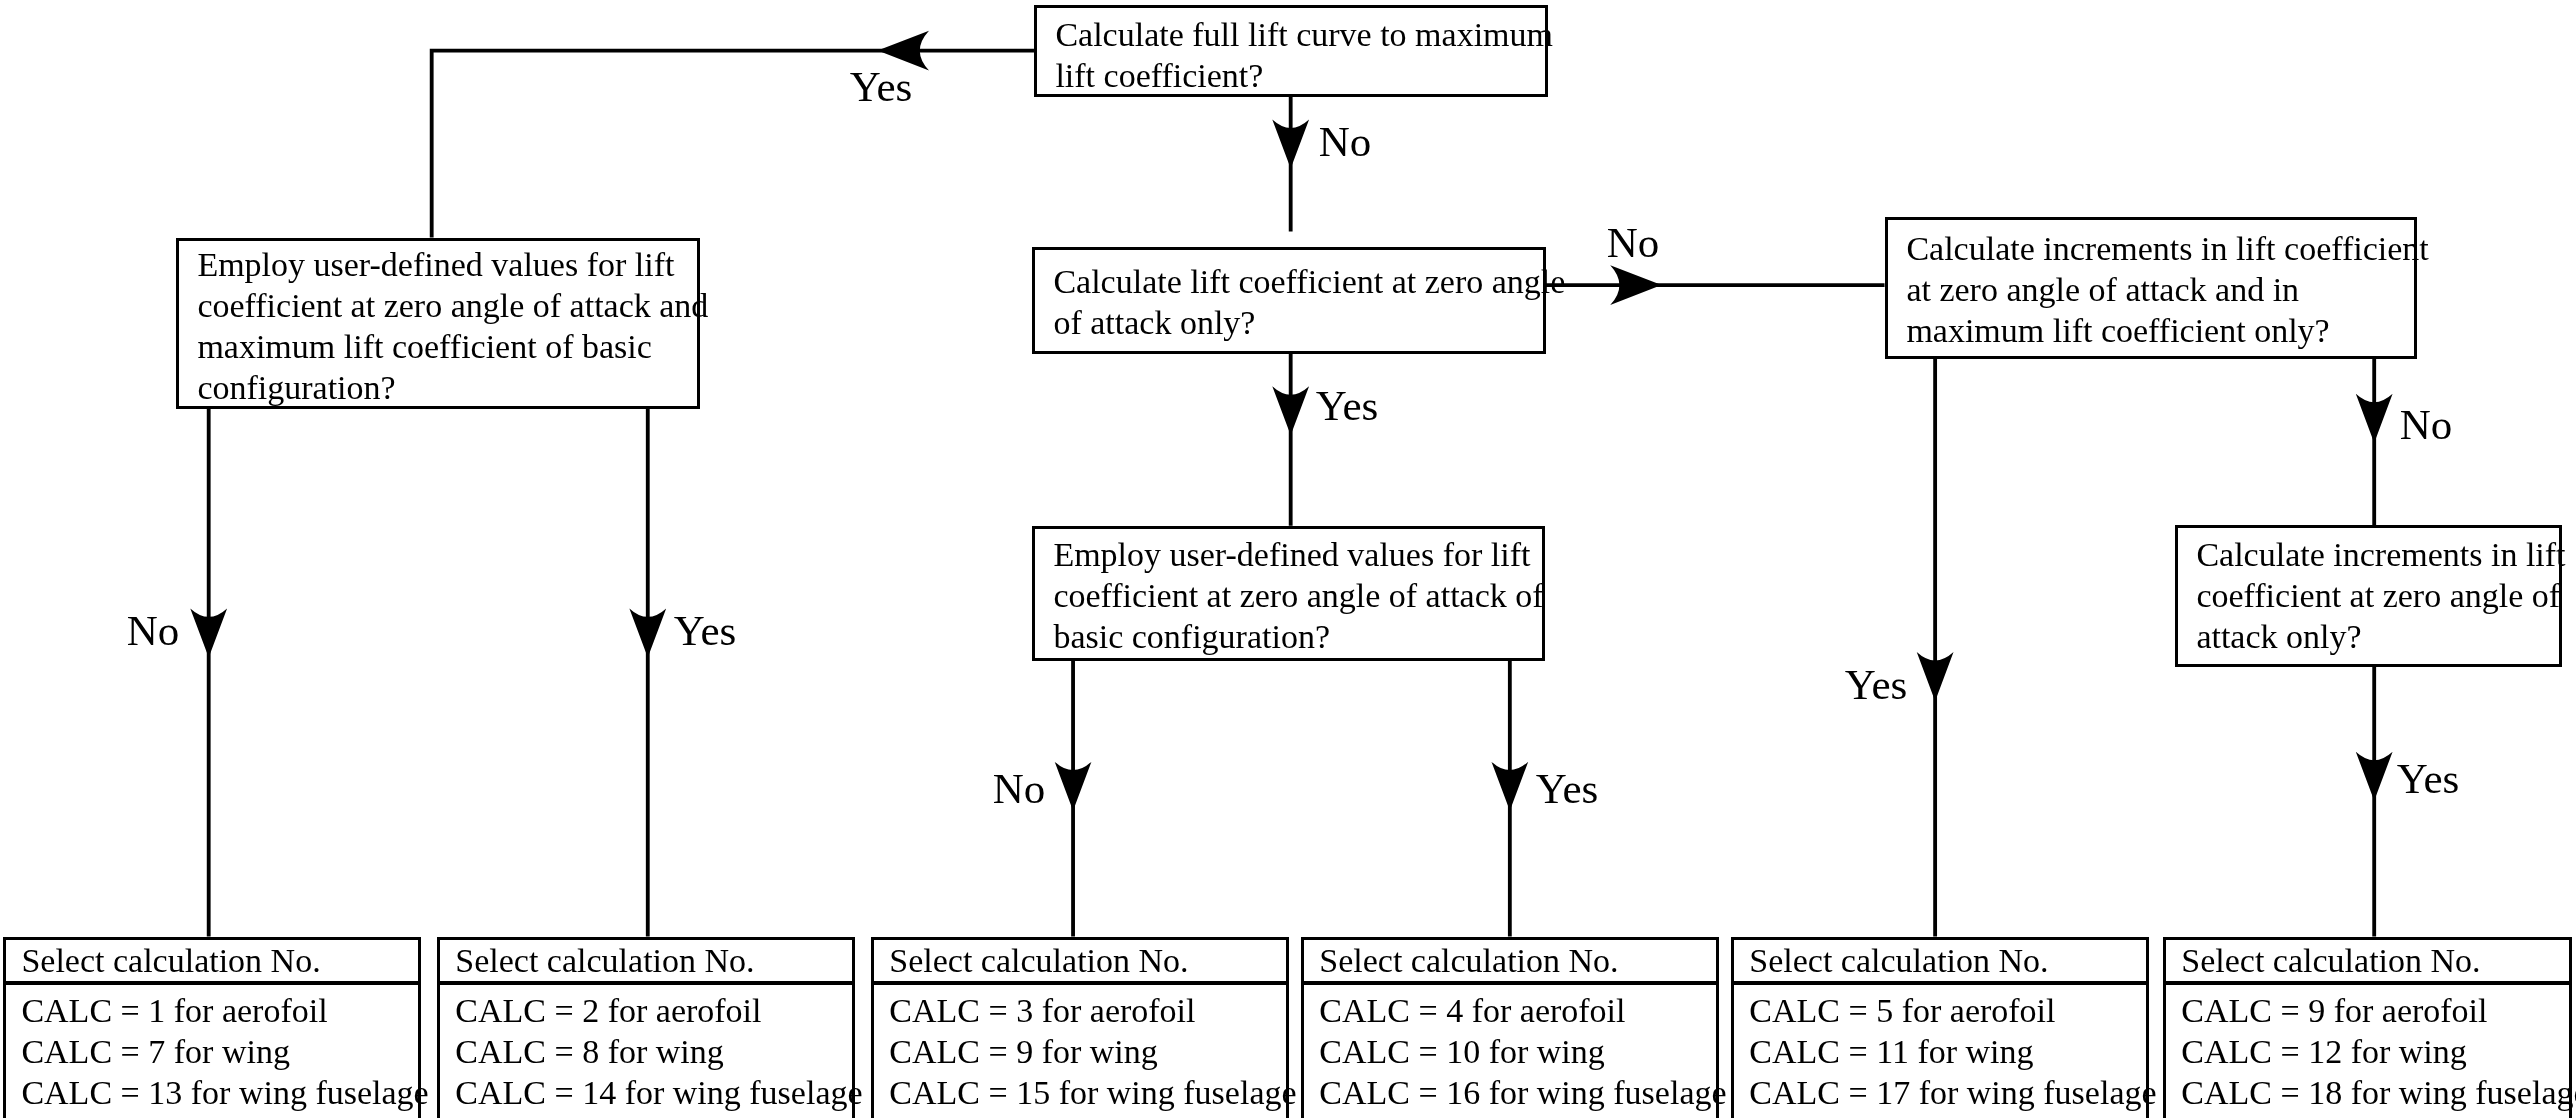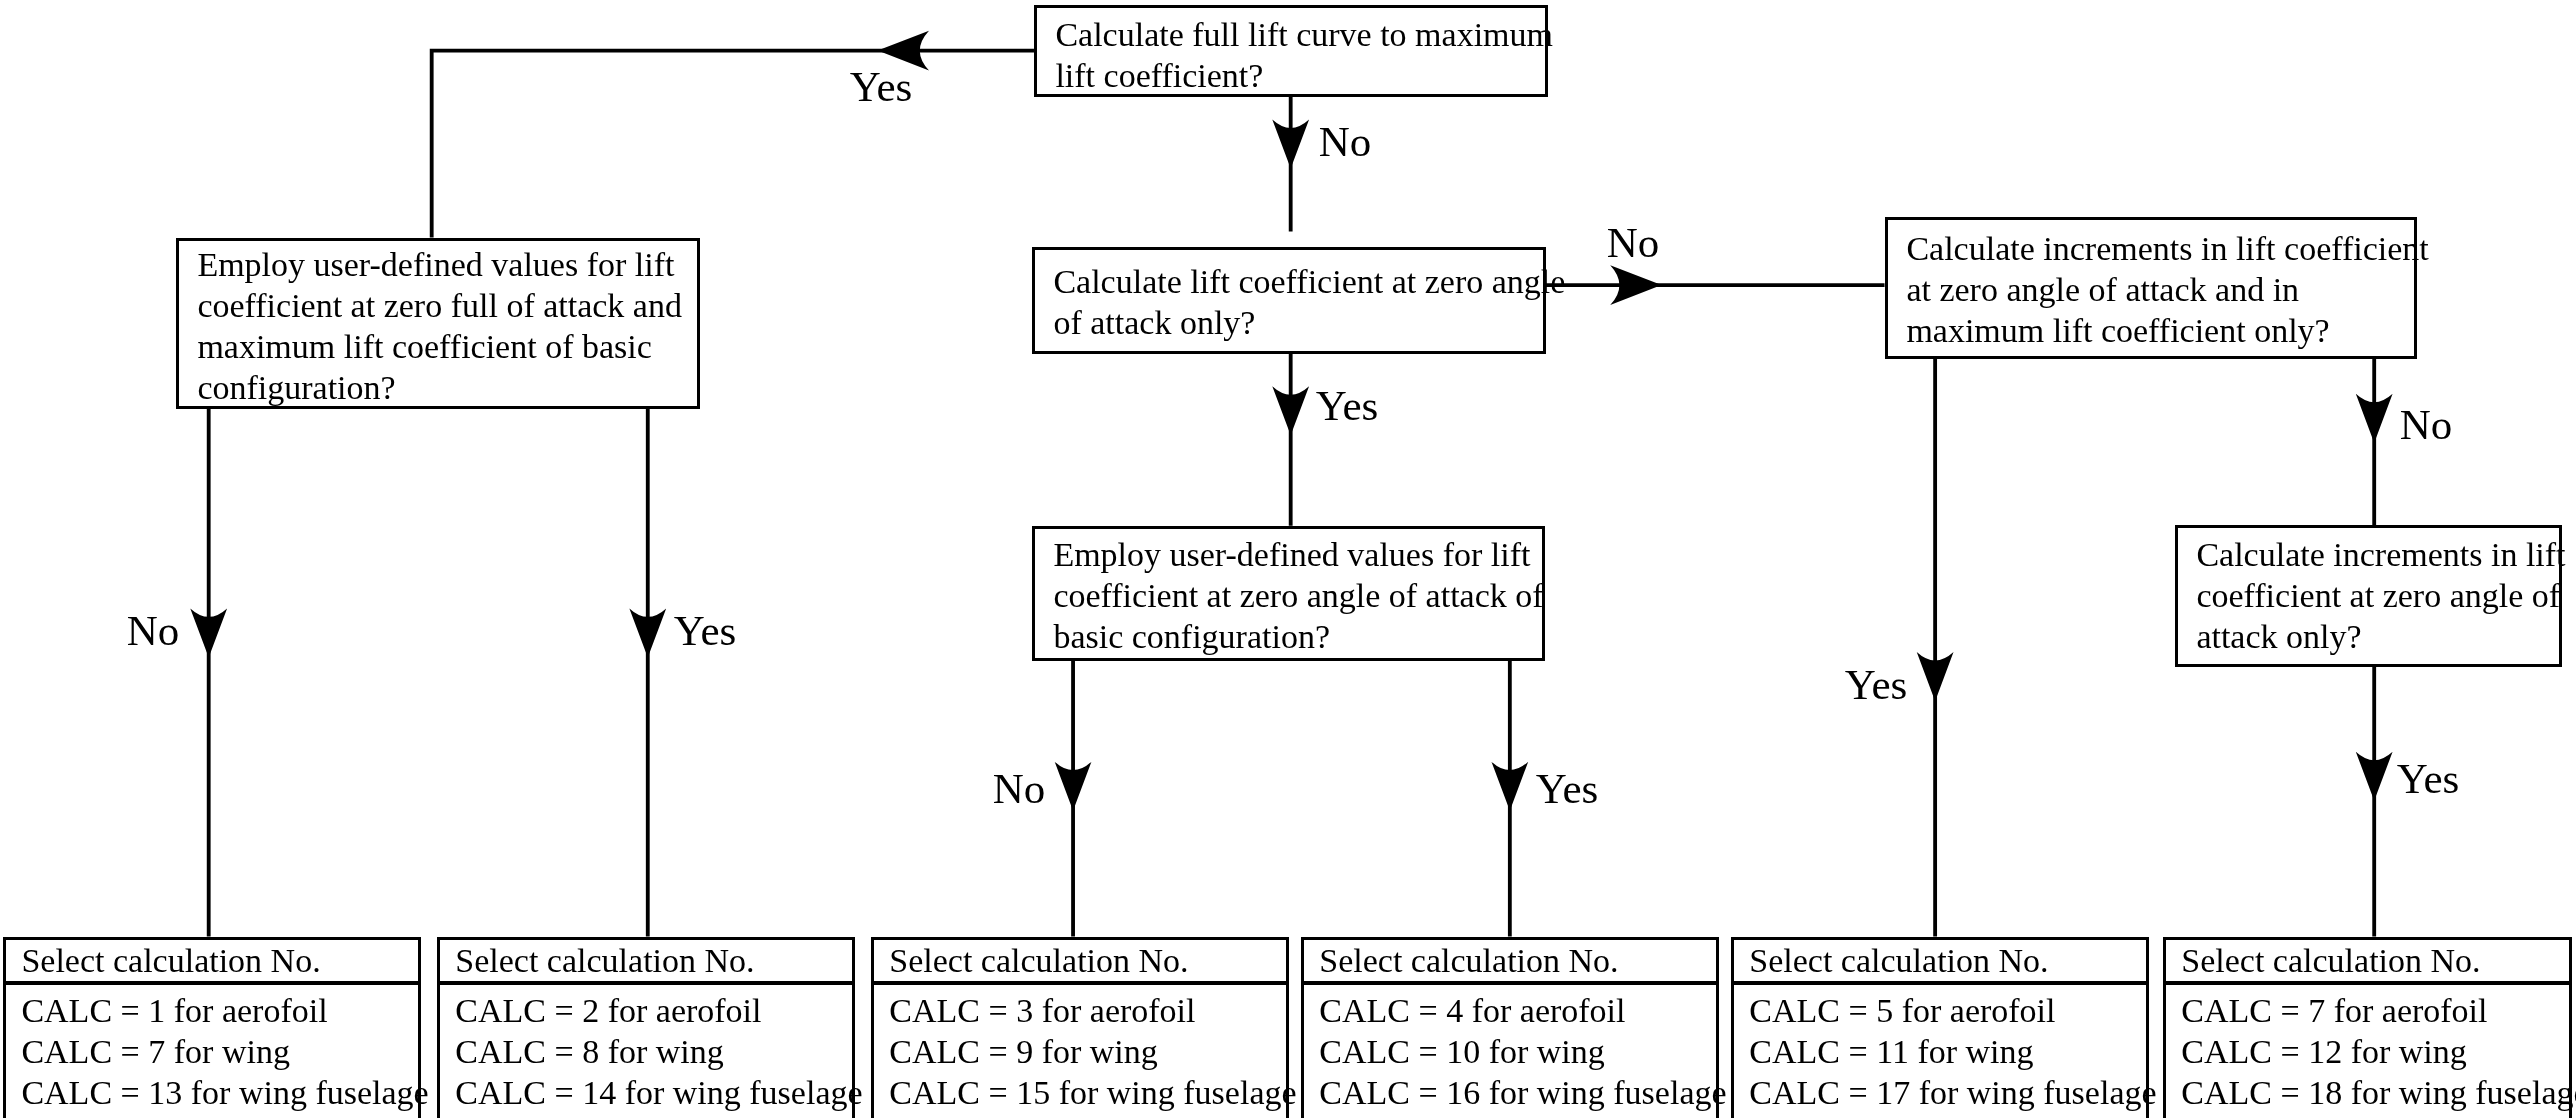--- a/index.html
+++ b/index.html
@@ -83,21 +83,21 @@
     </g>
   </svg>
 
   <div class="qbox" style="left:1034px;top:4.6px;width:514px;height:92px;">
     <div class="tline">Calculate full lift curve to maximum</div>
     <div class="tline">lift coefficient?</div>
   </div>
 
   <div class="qbox" style="left:176px;top:238px;width:524px;height:171px;padding-top:3.1px;">
     <div class="tline">Employ user-defined values for lift</div>
-    <div class="tline">coefficient at zero full of attack and</div>
+    <div class="tline">coefficient at zero angle of attack and</div>
     <div class="tline">maximum lift coefficient of basic</div>
     <div class="tline">configuration?</div>
   </div>
 
   <div class="qbox" style="left:1032px;top:231px;width:514px;height:107px;padding-top:10.7px;margin-top:16px;">
     <div class="tline">Calculate lift coefficient at zero angle</div>
     <div class="tline">of attack only?</div>
   </div>
 
   <div class="qbox" style="left:1885px;top:217px;width:532px;height:142px;padding-top:7.7px;">
@@ -171,20 +171,20 @@
     <div class="crows">
       <div class="crow">CALC = 5 for aerofoil</div>
       <div class="crow">CALC = 11 for wing</div>
       <div class="crow">CALC = 17 for wing fuselage</div>
     </div>
   </div>
 
   <div class="cbox" style="left:2163px;width:409px;">
     <div class="chead">Select calculation No.</div>
     <div class="crows">
-      <div class="crow">CALC = 7 for aerofoil</div>
+      <div class="crow">CALC = 9 for aerofoil</div>
       <div class="crow">CALC = 12 for wing</div>
       <div class="crow">CALC = 18 for wing fuselage</div>
     </div>
   </div>
 
 </div>
 
 
 </body></html>

